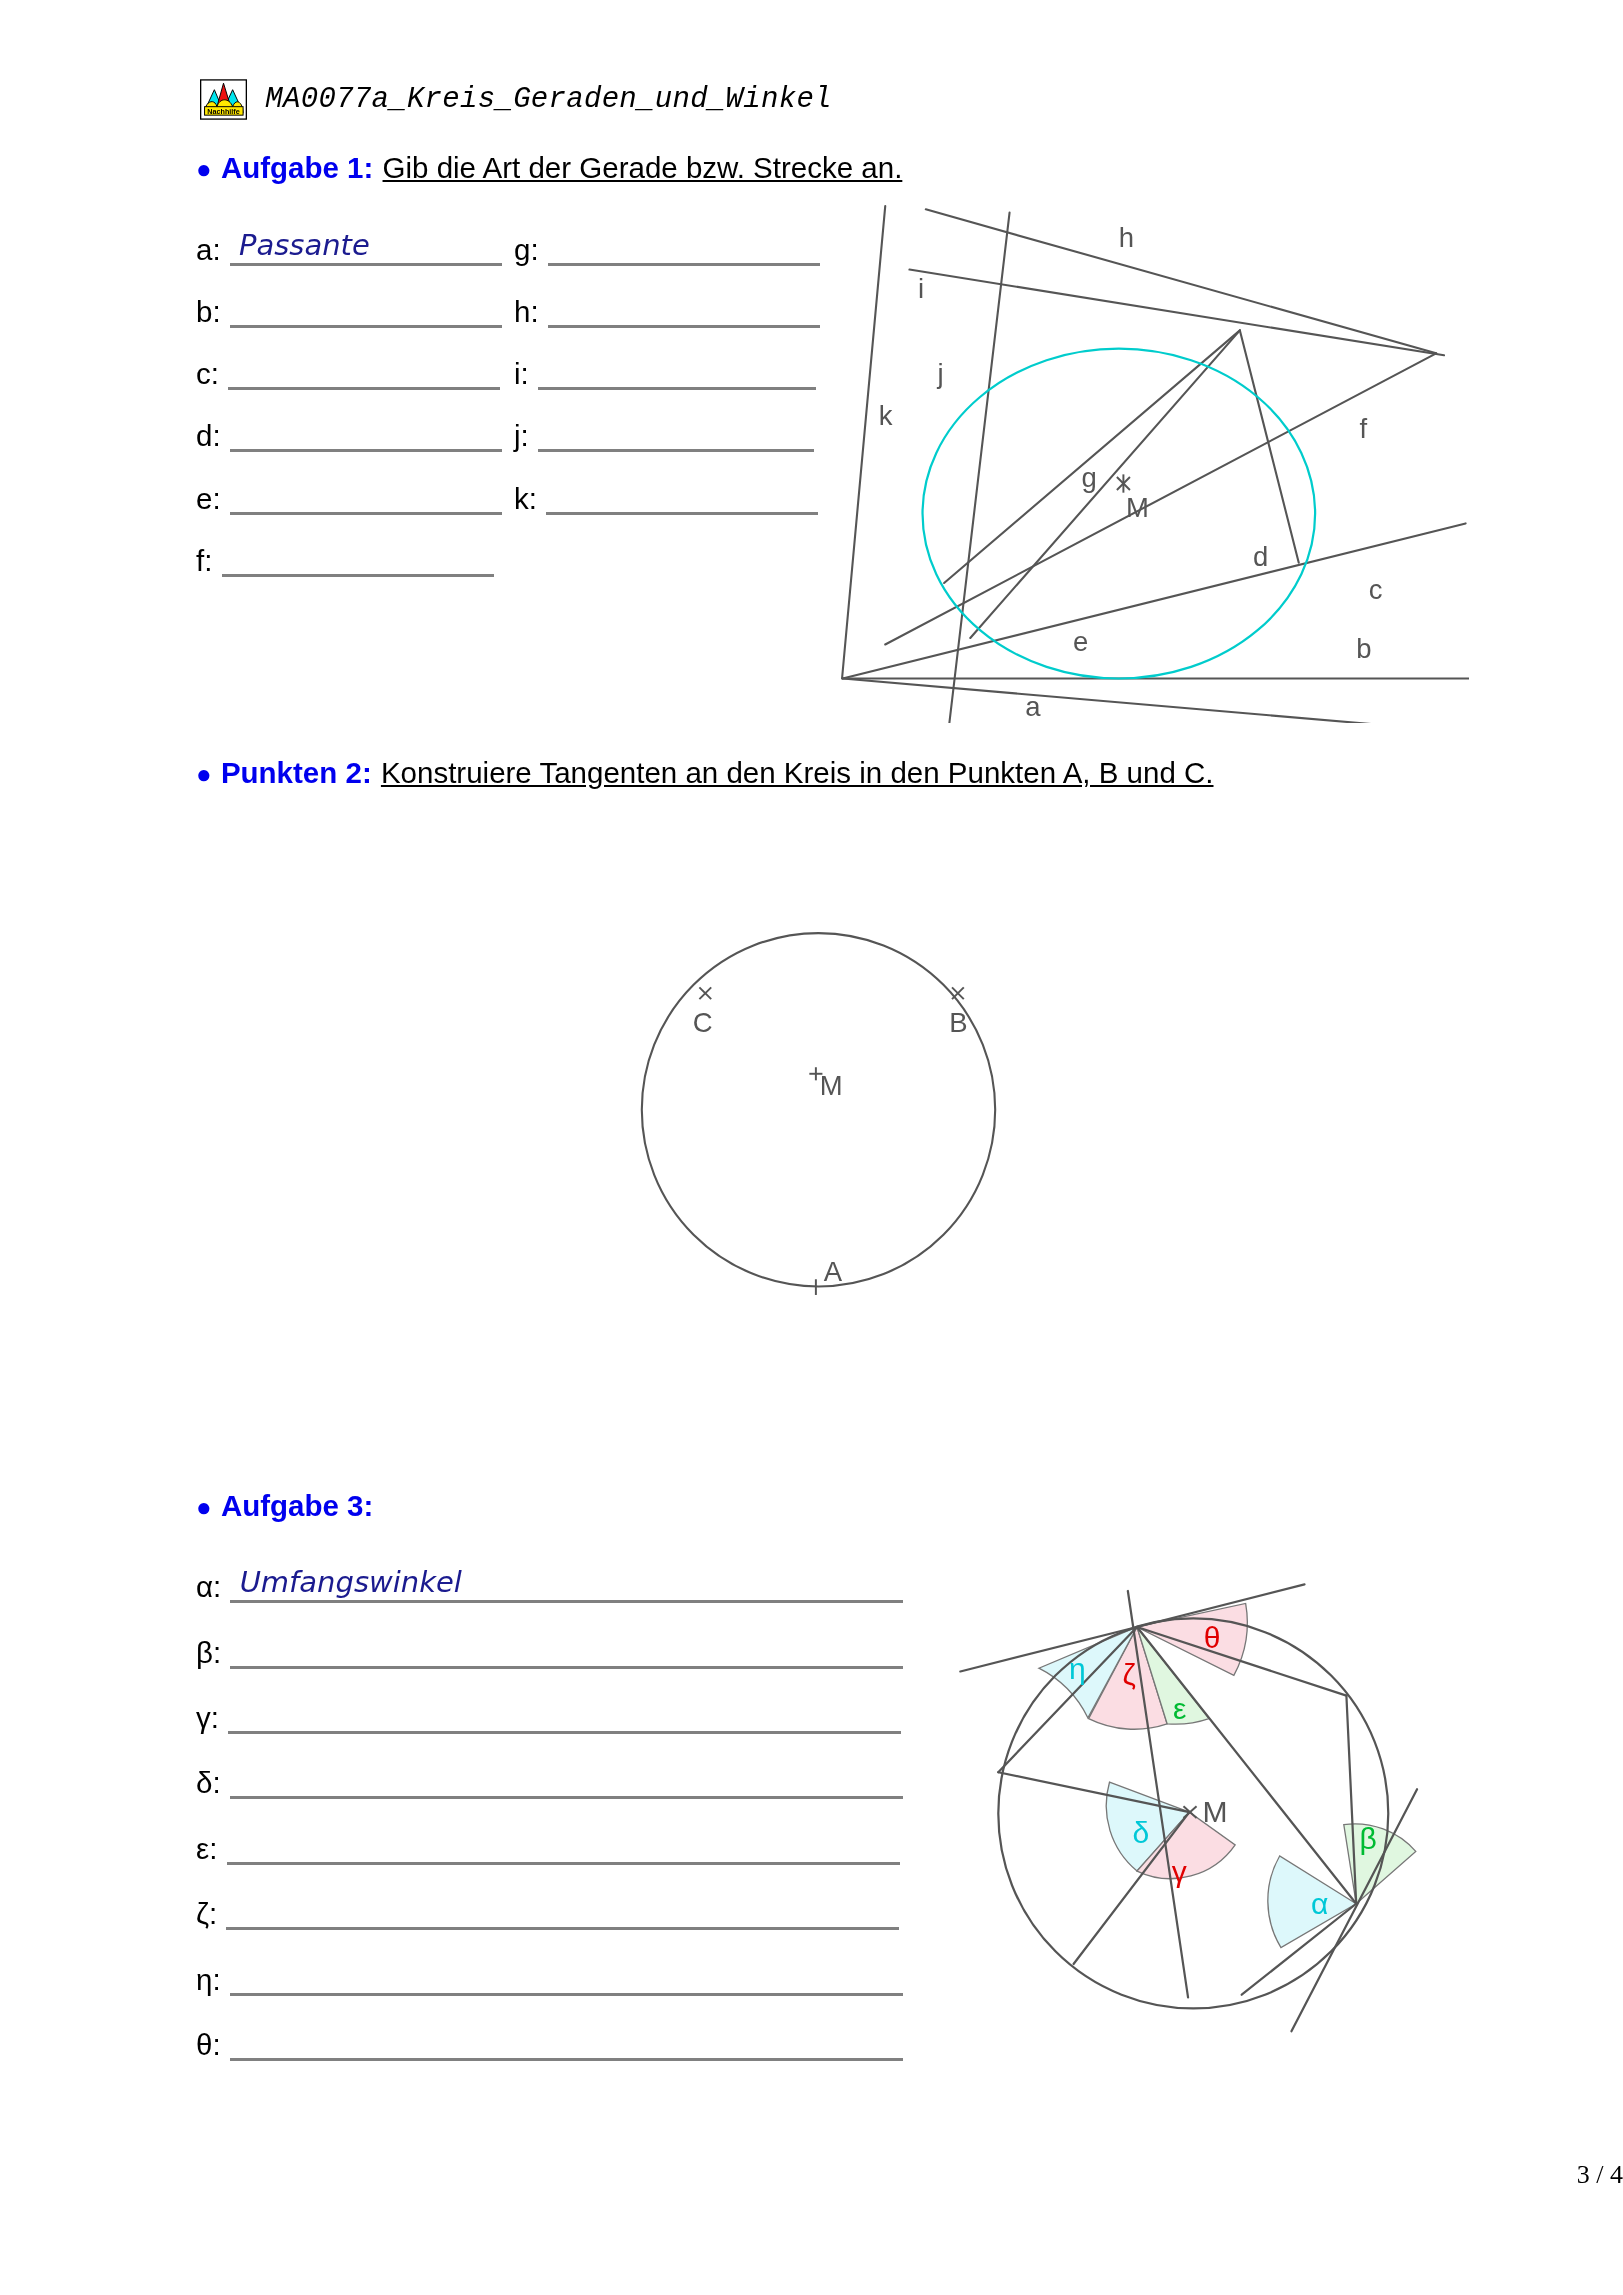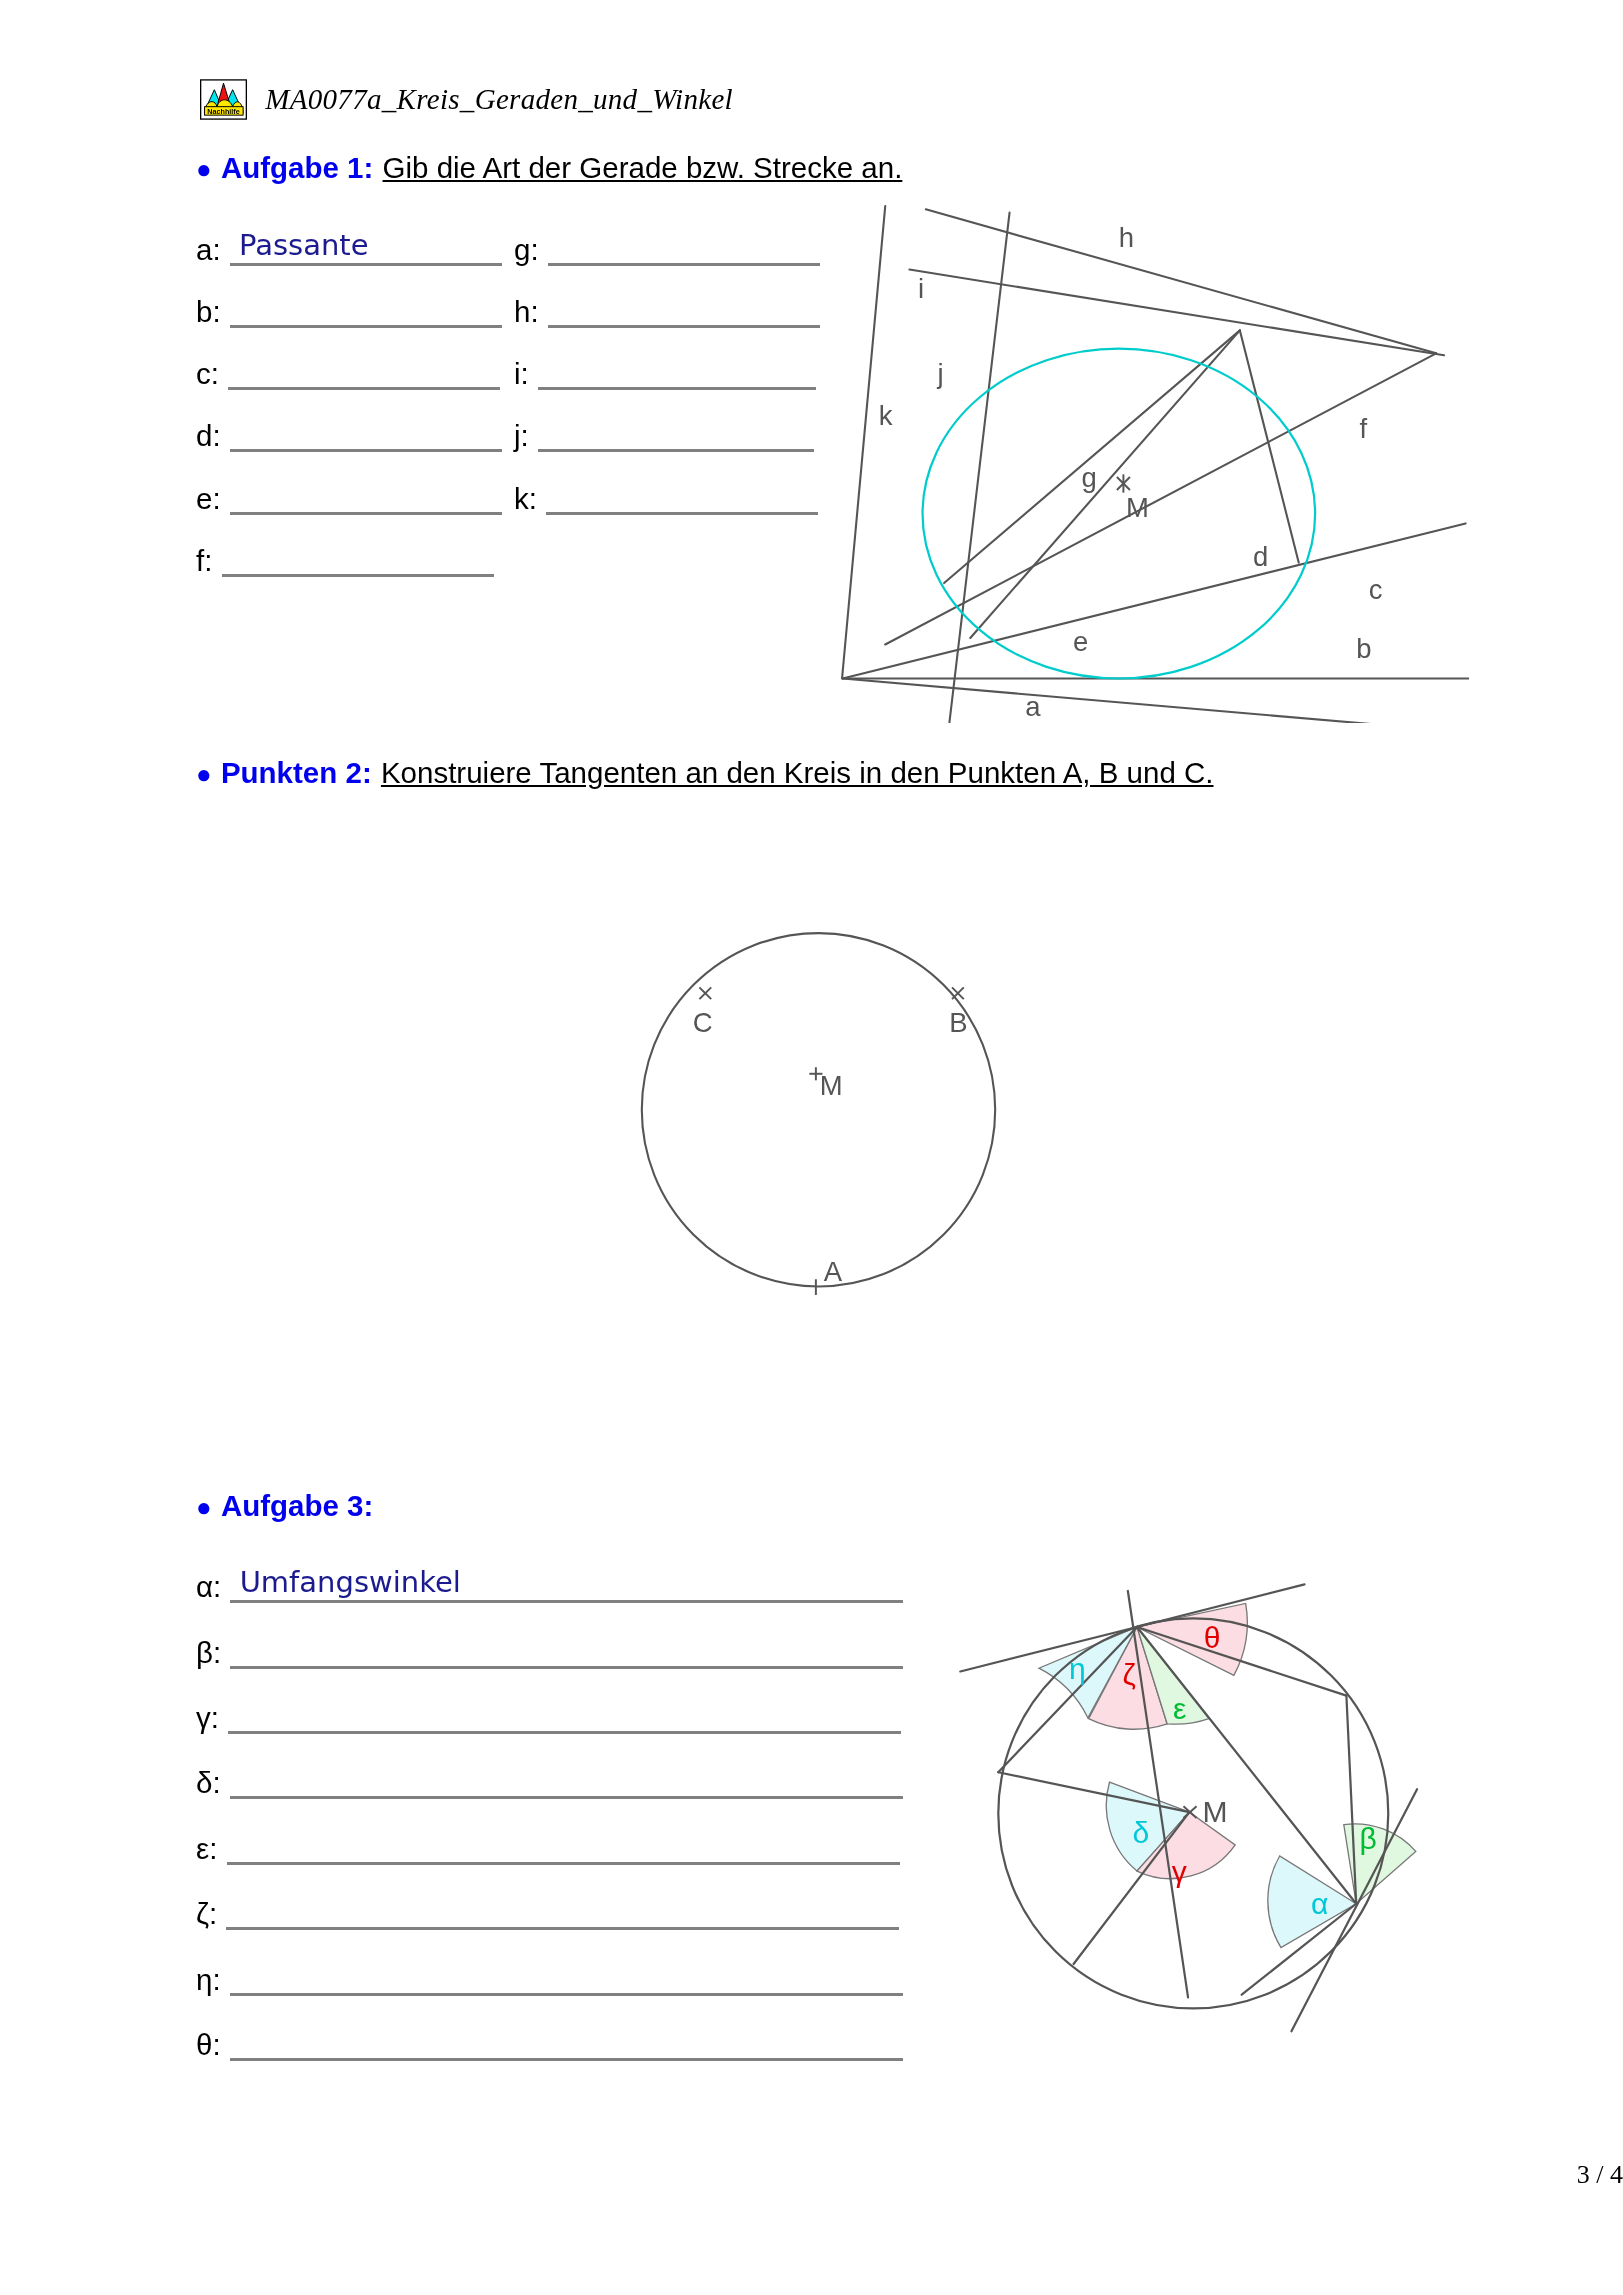--- a/index.html
+++ b/index.html
@@ -23,21 +23,21 @@
     display: flex;
     align-items: center;
     gap: 18.3px;
   }
   #logo-icon {
     width: 47px;
     height: 41px;
     flex: 0 0 auto;
   }
   #doc-title {
-    font-family: Liberation Serif, serif;
+    font-family: Liberation Mono, monospace;
     font-style: italic;
     font-size: 29px;
     color: #000000;
     white-space: nowrap;
     letter-spacing: 0.3px;
   }
 
   
   .task-heading {
     position: absolute;
@@ -76,20 +76,21 @@
     flex: 0 0 auto;
     padding-bottom: 1.3px;
   }
   .answer-blank {
     border-bottom: 3.3px solid #808080;
     margin-left: 9.2px;
     height: 34px;
     display: flex;
     align-items: flex-end;
     box-sizing: border-box;
+    font-style: italic;
   }
   .answer-handwritten {
     font-family: "DejaVu Sans", sans-serif;
     font-size: 29px;
     color: #1b1b8f;
     padding-left: 9.2px;
     padding-bottom: 2.6px;
     line-height: 1;
     white-space: nowrap;
   }

